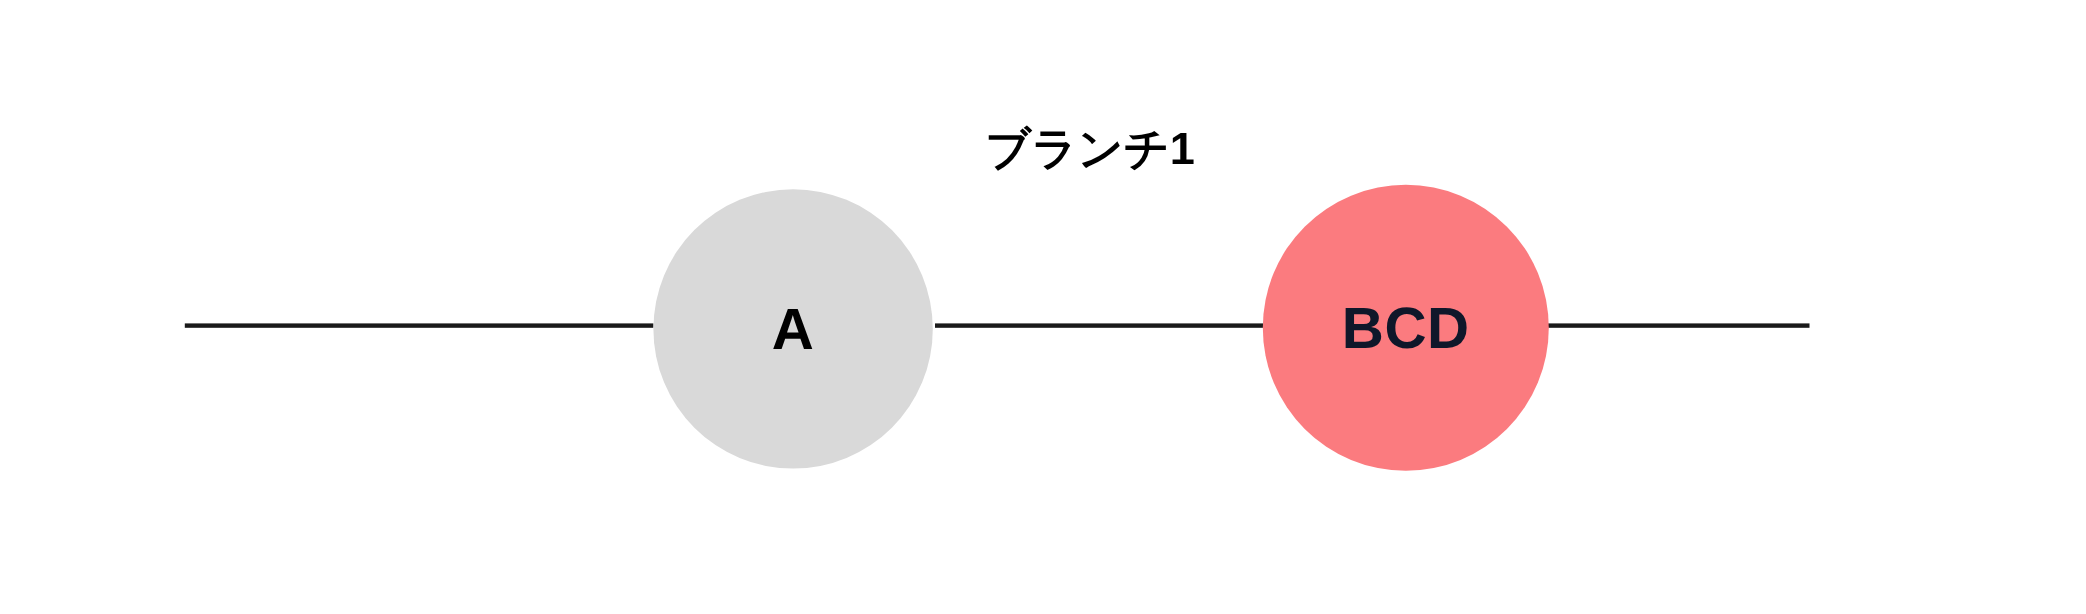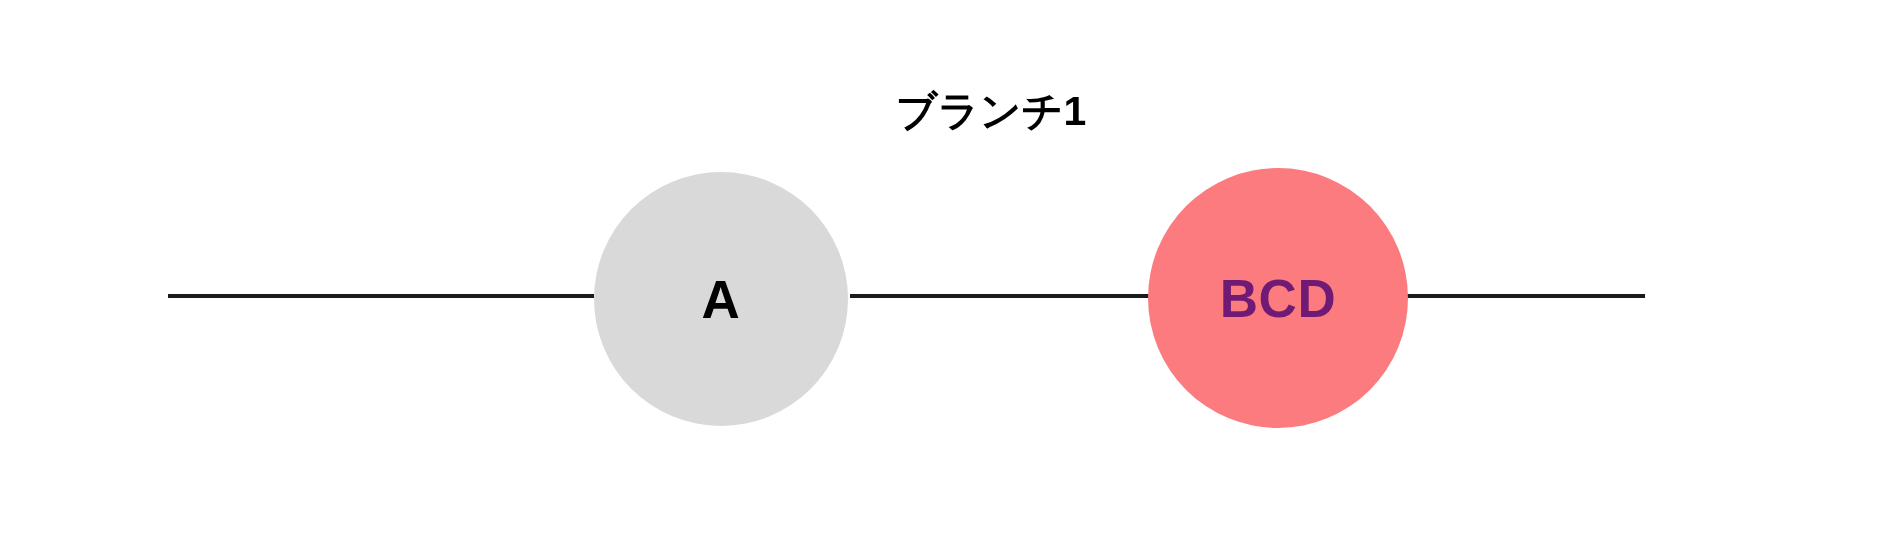--- a/index.html
+++ b/index.html
@@ -83,23 +83,23 @@
 <body>
 
 <div id="canvas" style="background: rgb(255, 255, 255);">
 
   <div class="edge" id="edge-left" style="left: 168px; width: 426px; top: 294px; background: rgb(26, 26, 26);"></div>
 
   <div class="edge" id="edge-middle" style="left: 850px; width: 300px; top: 294px; background: rgb(26, 26, 26);"></div>
 
   <div class="edge" id="edge-right" style="left: 1406px; width: 239px; top: 294px; background: rgb(26, 26, 26);"></div>
 
-  <div id="branch-label-1" style="color: rgb(0, 0, 0); top: 88px; left: 860px;">ブランチ1</div>
+  <div id="branch-label-1" style="color: rgb(0, 0, 0); top: 112px; left: 860px;">ブランチ1</div>
 
   <div class="node" id="node-a" style="width: 254px; height: 254px; left: 594px; top: 172px; background: rgb(217, 217, 217);">
     <span class="node-label" style="color: rgb(0, 0, 0);">A</span>
   </div>
 
   <div class="node" id="node-bcd" style="width: 260px; height: 260px; left: 1148px; top: 168px; background: rgb(251, 123, 127);">
-    <span class="node-label" style="color: #701a75;">BCD</span>
+    <span class="node-label" style="color: #0f172a;">BCD</span>
   </div>
 
 </div>
 
 </body></html>

